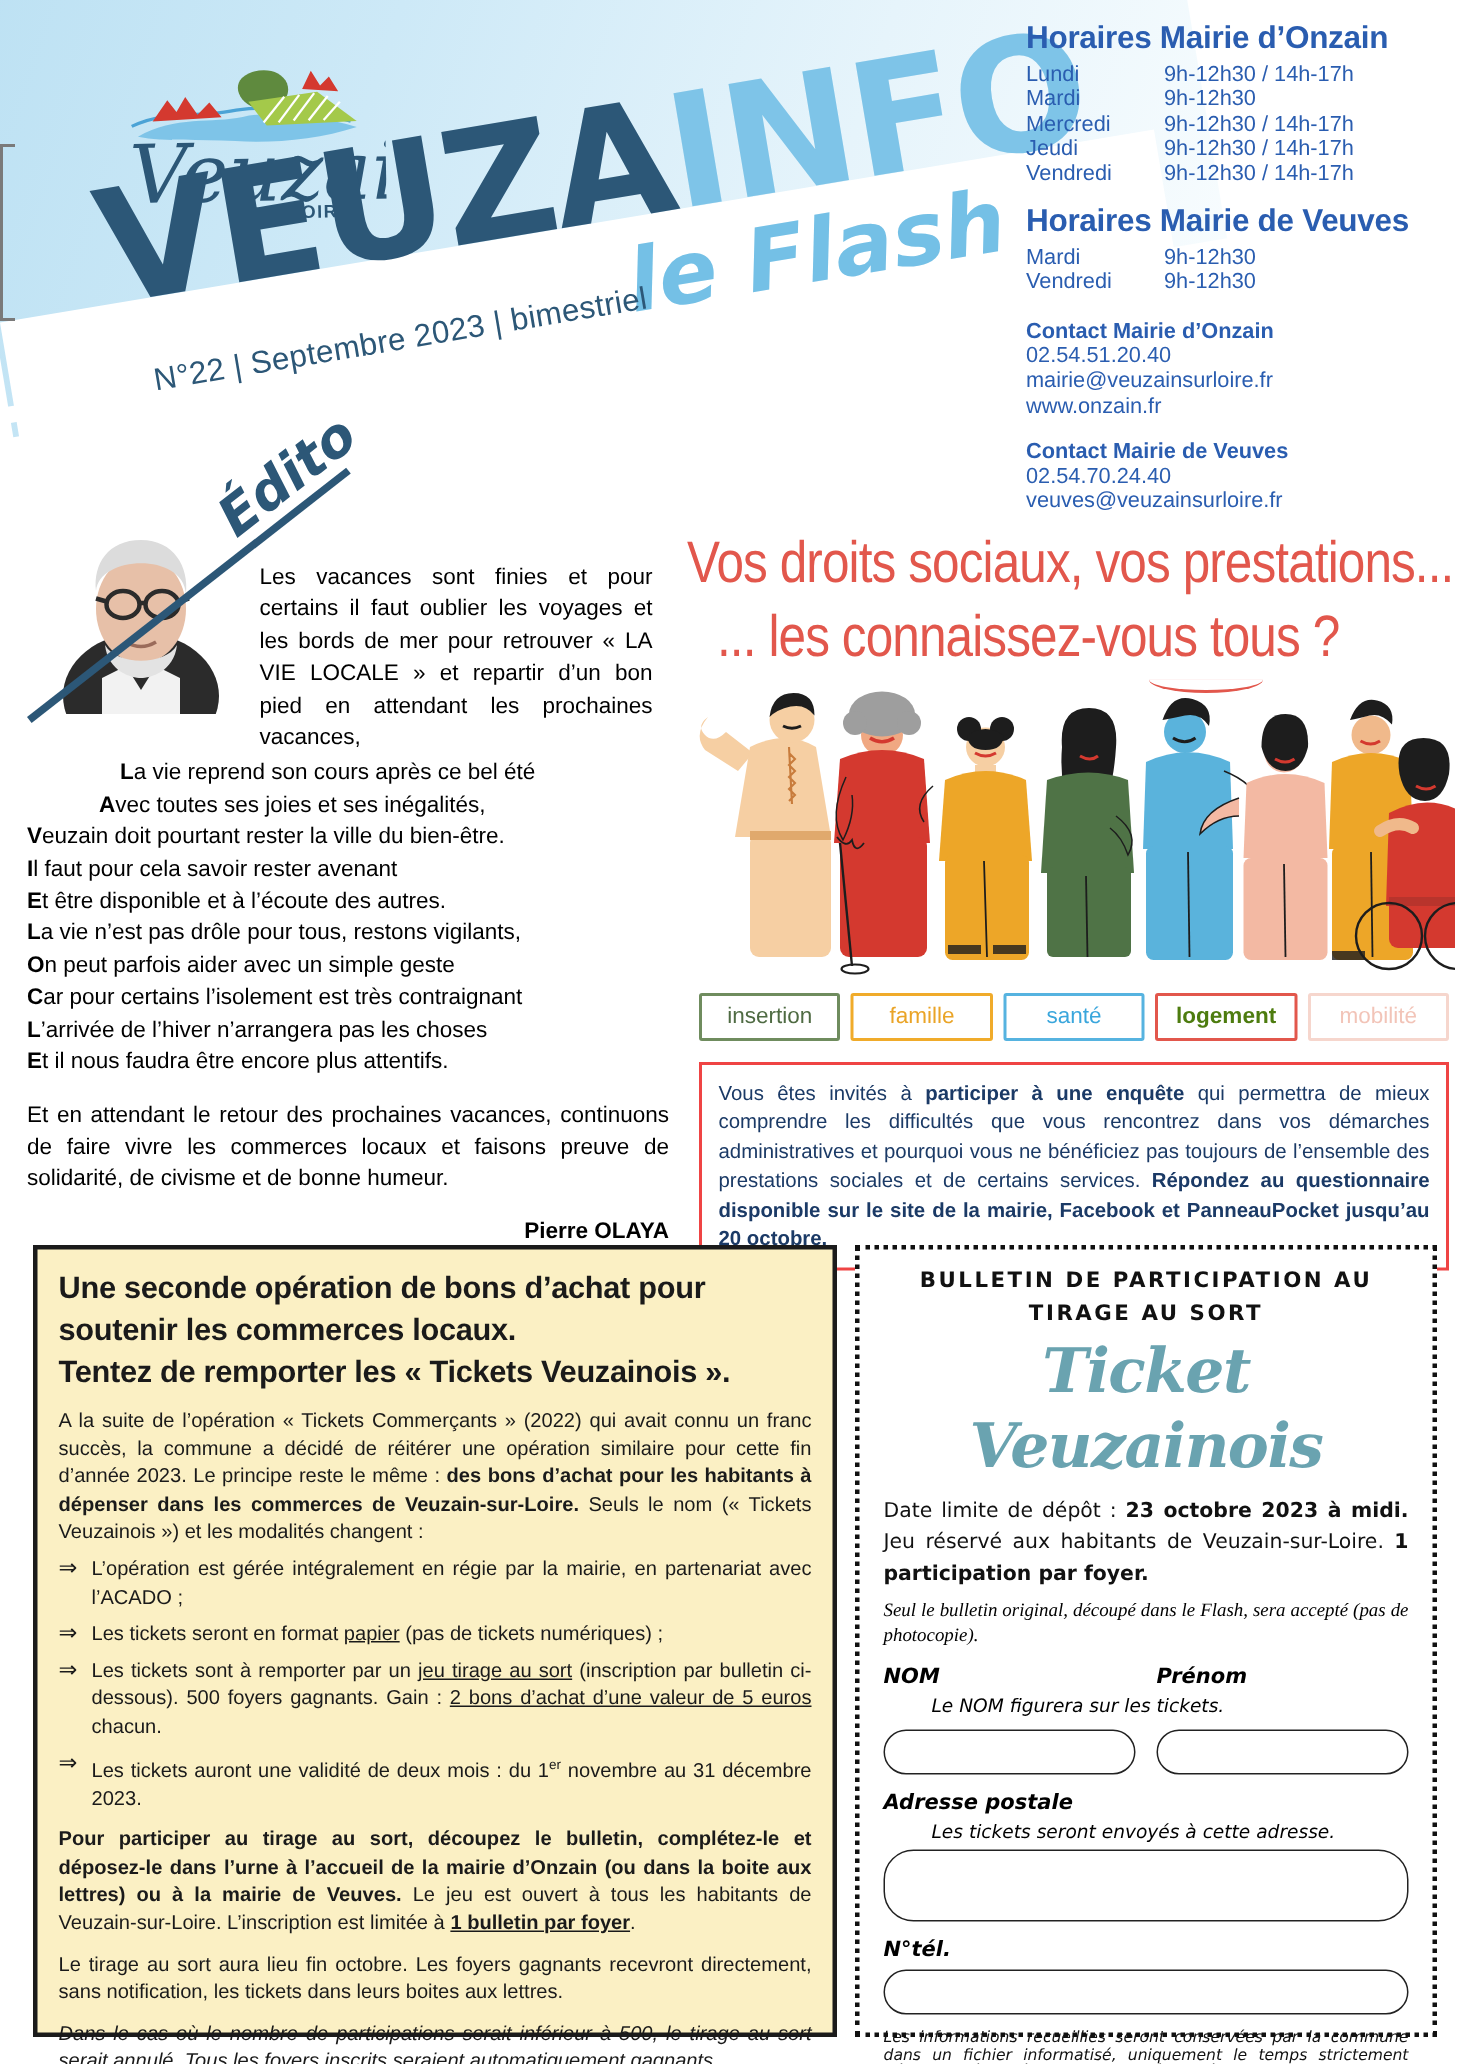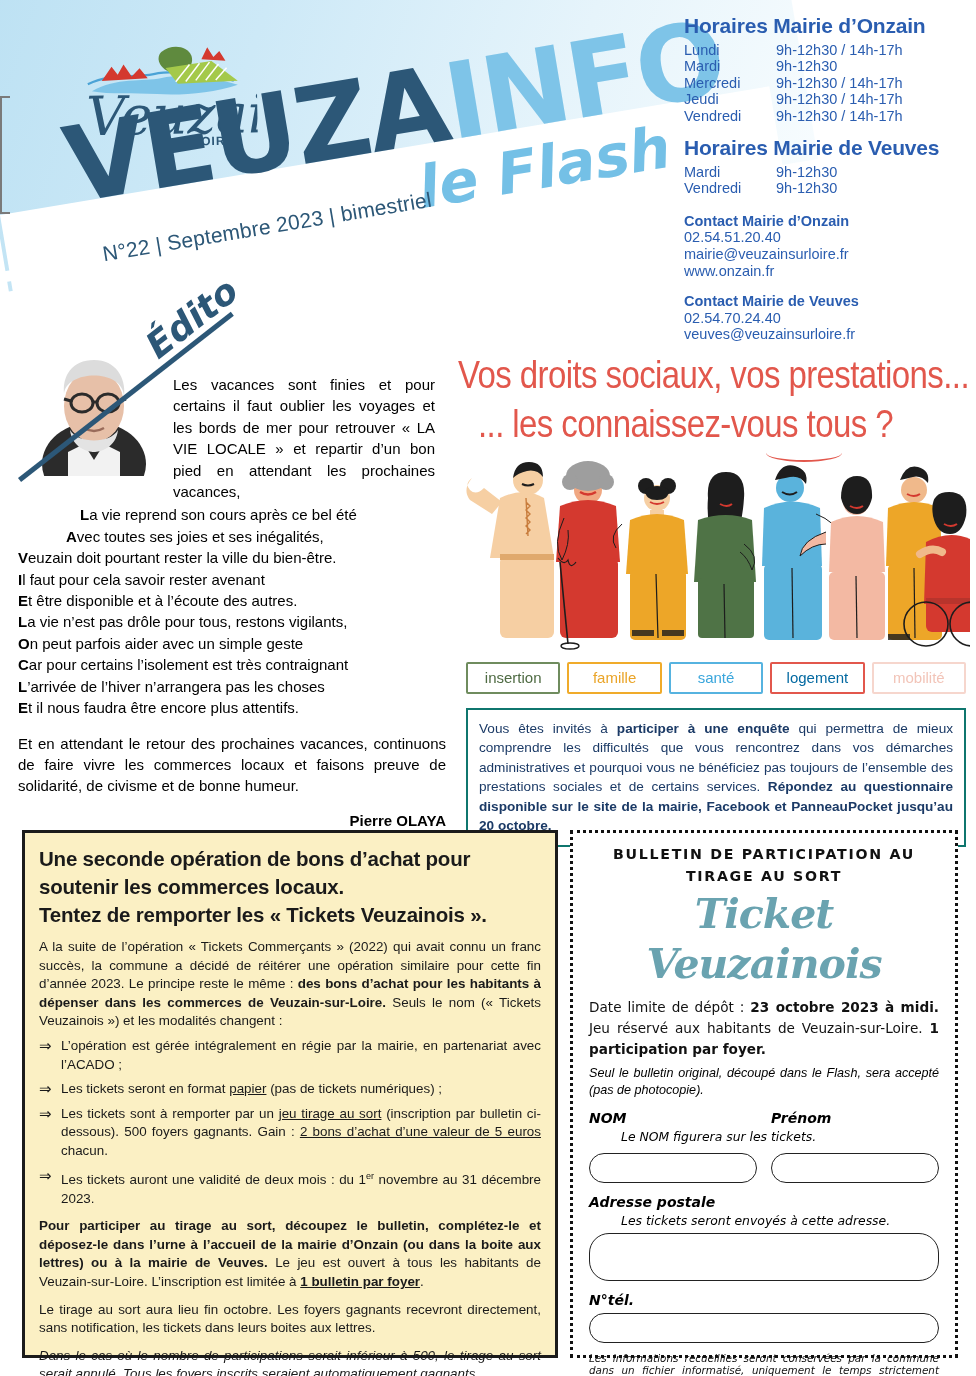--- a/index.html
+++ b/index.html
@@ -123,26 +123,26 @@
   .crowd{ position:absolute; left:2px; top:108px; width:510px; height:200px; }
 
   .tags{ position:absolute; left:8px; top:312px; width:500px; display:flex; gap:7px; }
   .tag{
     border:2px solid #888; border-radius:2px; padding:5px 0 6px;
     font-size:15px; text-align:center; background:#fff; flex:1;
   }
   .tag.insertion{ border-color:#6f8c5e; color:#4f6b43; }
   .tag.famille{ border-color:#f0ab2a; color:#eaa427; }
   .tag.sante{ border-color:#56b3e0; color:#3aa6dc; }
-  .tag.logement{ border-color:#e2574c; color:#0369a1; }
+  .tag.logement{ border-color:#e2574c; color:#4d7c0f;font-weight:bold; }
   .tag.mobilite{ border-color:#f6d6cd; color:#f2c4b8; }
 
   .enquete{
     position:absolute; left:8px; top:358px; width:500px;
-    border:2px solid #0f766e; padding:9px 11px 10px;
+    border:2px solid #ef4444; padding:9px 11px 10px;
     color:#1b3a66; font-size:13.6px; line-height:19.4px; text-align:justify;
   }
   .enquete b{ font-weight:bold; }
 
   
   .yellowbox{
     position:absolute; left:22px; top:830px; width:536px; height:528px;
     background:#fbf0c4; border:3px solid #1b1b1b; padding:12px 14px 10px;
     color:#1a1a1a;
   }
@@ -167,21 +167,21 @@
     text-align:center; font-weight:bold; font-size:14.2px; letter-spacing:1.7px;
     line-height:22px; color:#111; font-family:"DejaVu Sans", sans-serif;
   }
   .bt-script{
     text-align:center; font-family:"DejaVu Serif", serif; font-style:italic;
     font-weight:bold; font-size:41px; color:#6aa3b0; margin-top:2px; letter-spacing:-1px;
     line-height:50px;
   }
   .bt-p{ font-size:13.6px; line-height:21px; margin-top:8px; color:#111; text-align:justify; font-family:"DejaVu Sans", sans-serif;}
   .bt-p b{ font-weight:bold; }
-  .bt-note{ font-size:12.6px; line-height:16.5px; font-style:italic; margin-top:5px; text-align:justify; font-family:Liberation Sans, sans-serif;}
+  .bt-note{ font-size:12.6px; line-height:16.5px; font-style:italic; margin-top:5px; text-align:justify; font-family:Liberation Serif, serif;}
   .f-row{ display:flex; margin-top:12px; gap:14px;justify-content:center; }
   .f-col{ flex:1; }
   .f-label{ font-weight:bold; font-style:italic; font-size:14px; font-family:"DejaVu Sans", sans-serif;}
   .f-hint{ font-style:italic; font-size:12.4px; margin-top:3px; font-family:"DejaVu Sans", sans-serif;margin-left:32px;}
   .f-input{
     margin-top:5px; height:30px; border:1.6px solid #222; border-radius:16px; background:#fff;
     width:100%;
   }
   .f-input.tall{ height:48px; border-radius:20px; }
   .f-block{ margin-top:11px; }

